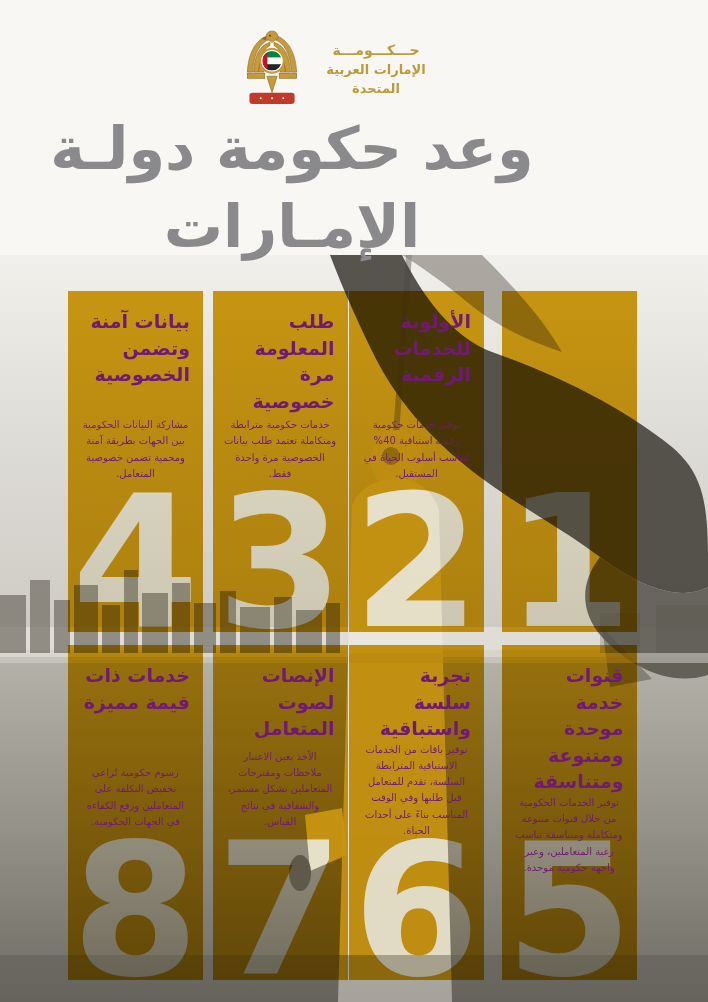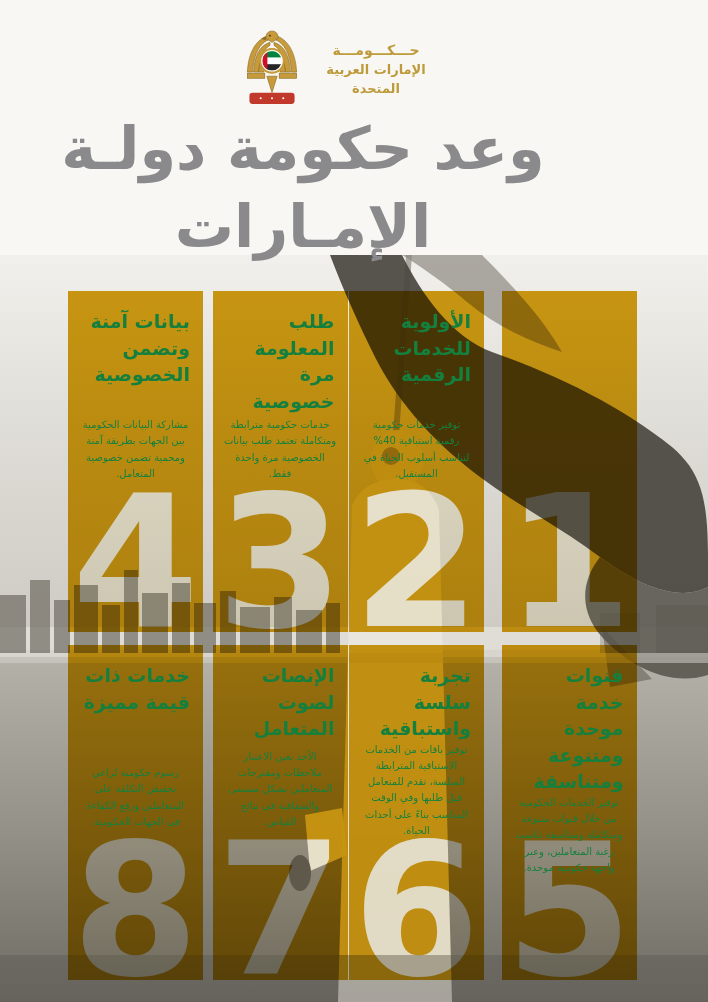--- a/index.html
+++ b/index.html
@@ -3,21 +3,21 @@
 <meta charset="utf-8">
 <style>
   html,body{margin:0;padding:0;background:#e9e8e4;}
   .poster{
     position:relative;width:708px;height:1002px;overflow:hidden;
     background:#f8f7f3;isolation:isolate;
     font-family:"DejaVu Sans",sans-serif;
     margin:0 auto;
   }
   
-  .header{position:absolute;top:0;left:0;width:584px;height:255px;z-index:3;padding-left:22px;}
+  .header{position:absolute;top:0;left:0;width:584px;height:255px;z-index:3;}
   .emblem{position:absolute;left:244px;top:29px;width:56px;height:78px;}
   .logo-text{
     position:absolute;left:306px;top:40px;width:140px;
     color:#bd9a3a;text-align:center;direction:rtl;
   }
   .logo-line1{font-size:14px;font-weight:bold;letter-spacing:1px;line-height:1.5;}
   .logo-line2{font-size:13px;font-weight:bold;line-height:1.45;text-align:center;}
   .main-title{
     position:absolute;top:110px;left:30px;right:30px;
     direction:rtl;text-align:center;
@@ -25,21 +25,21 @@
   }
   
   .photo{position:absolute;left:0;top:255px;width:708px;height:747px;z-index:0;}
   
   .card-bg{
     position:absolute;width:135px;background:#d6a113;
     mix-blend-mode:multiply;z-index:1;overflow:hidden;
   }
   .card-fg{
     position:absolute;width:135px;z-index:2;
-    display:flex;flex-direction:column;direction:rtl;color:#15803d;
+    display:flex;flex-direction:column;direction:rtl;color:#701a75;
     pointer-events:none;
   }
   .c0{left:68px}.c1{left:212.5px}.c2{left:349px}.c3{left:501.5px}
   .r0{top:291px;height:341px}.r1{top:645px;height:335px}
   .card-title{
     padding:17px 13px 0 10px;
     font-size:19px;font-weight:bold;line-height:1.4;text-align:right;
   }
   .card-desc{
     margin-top:auto;margin-bottom:150px;padding:0 11px;

